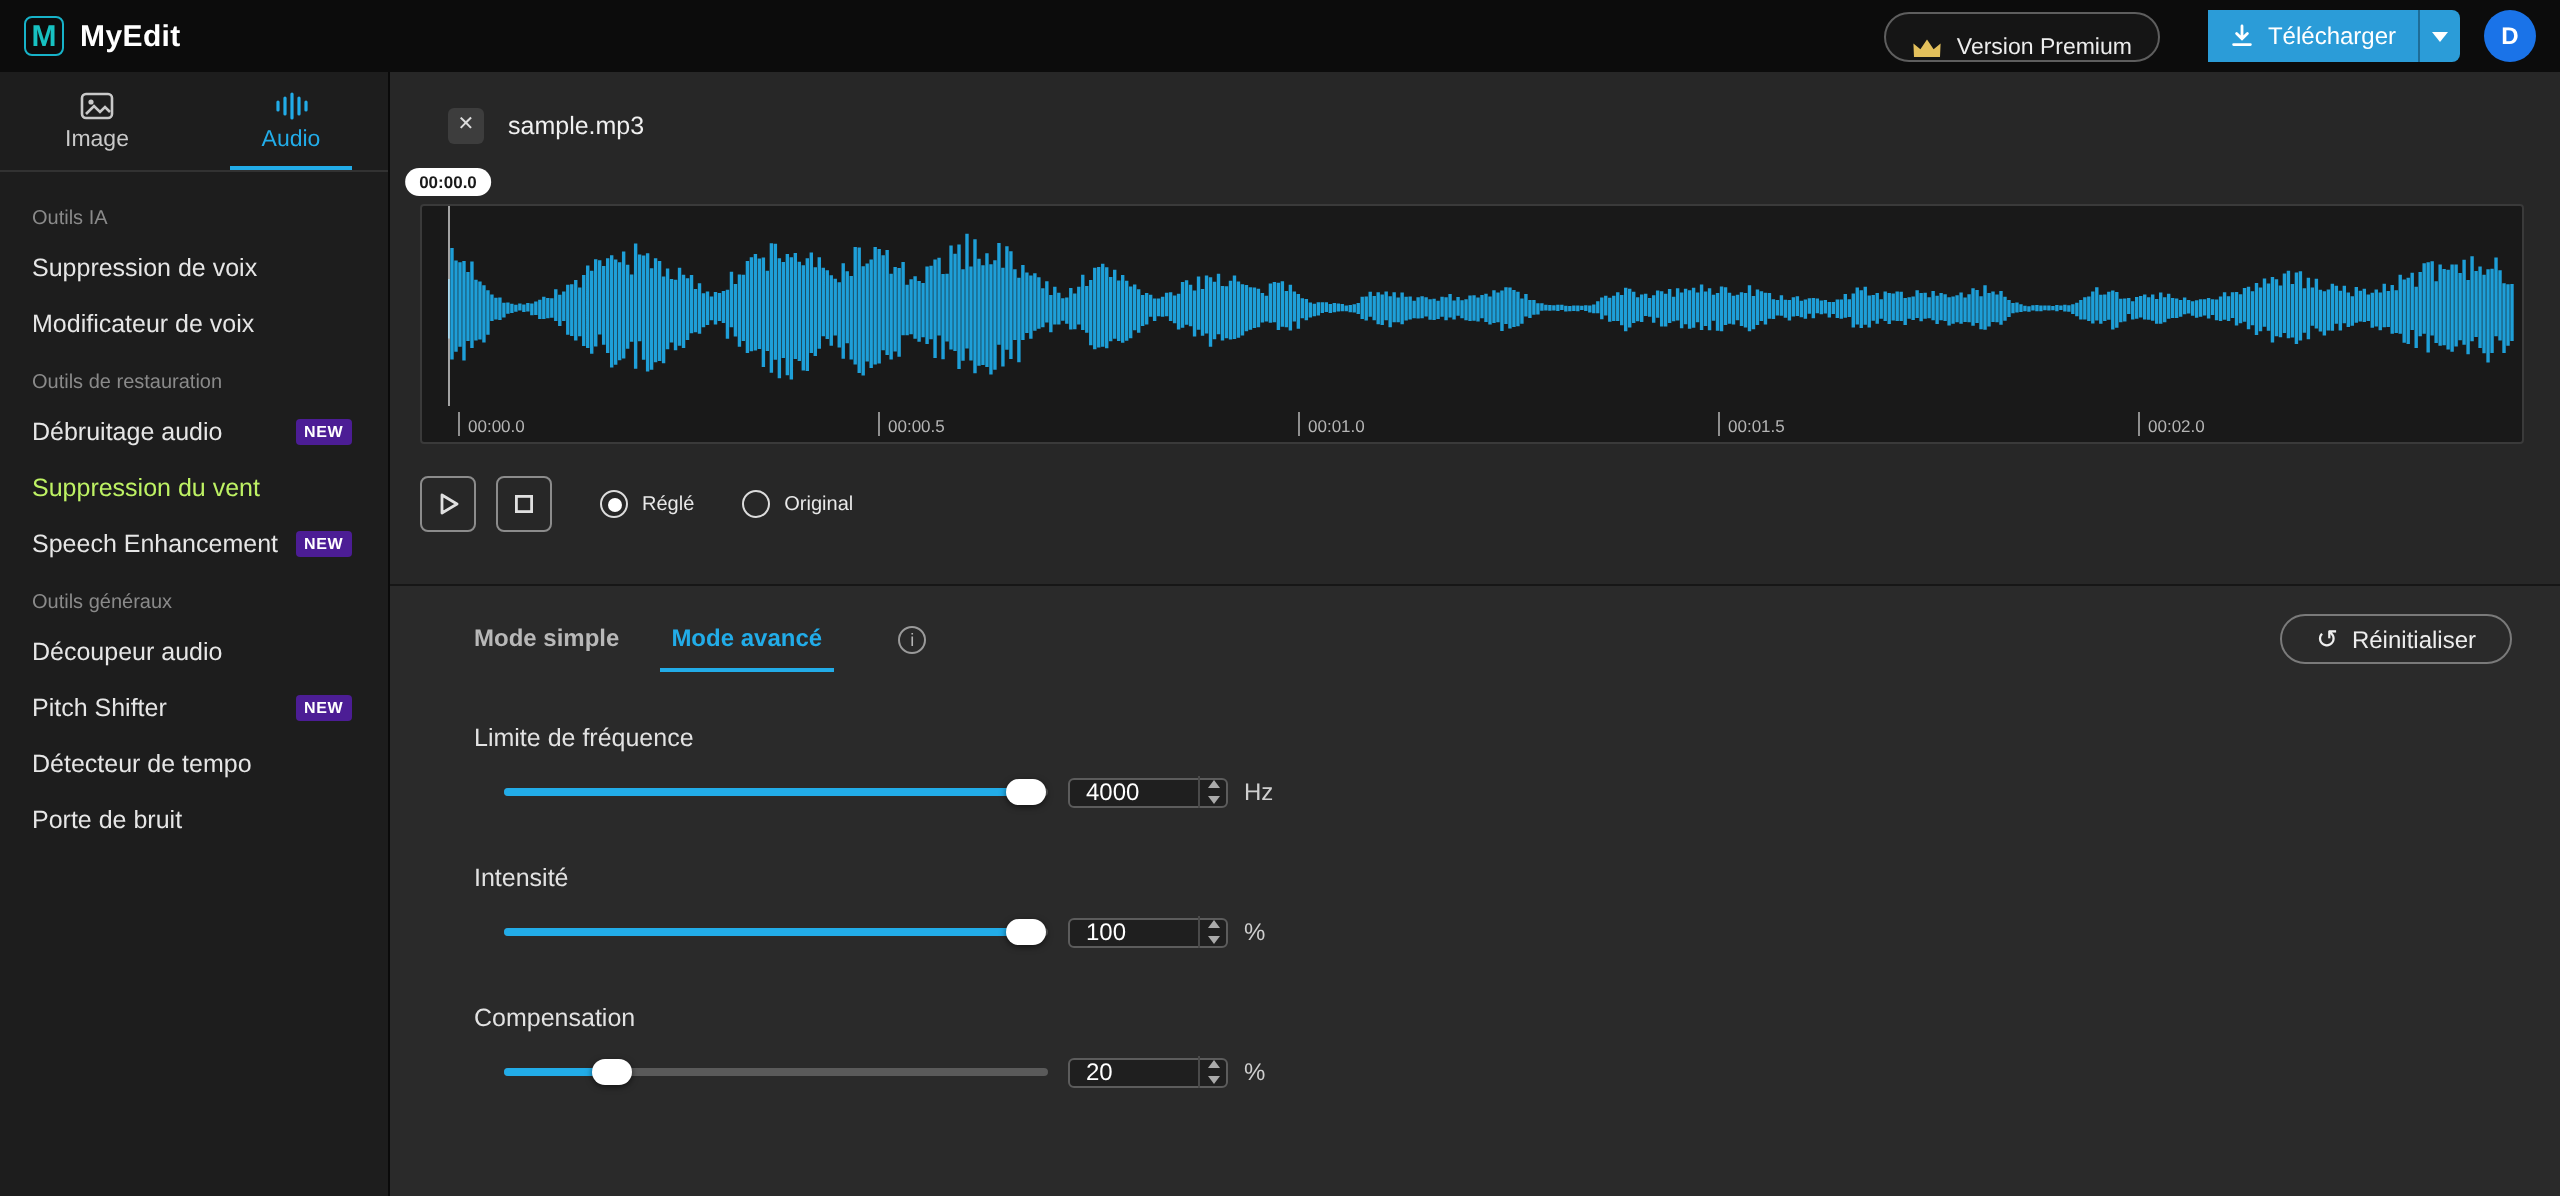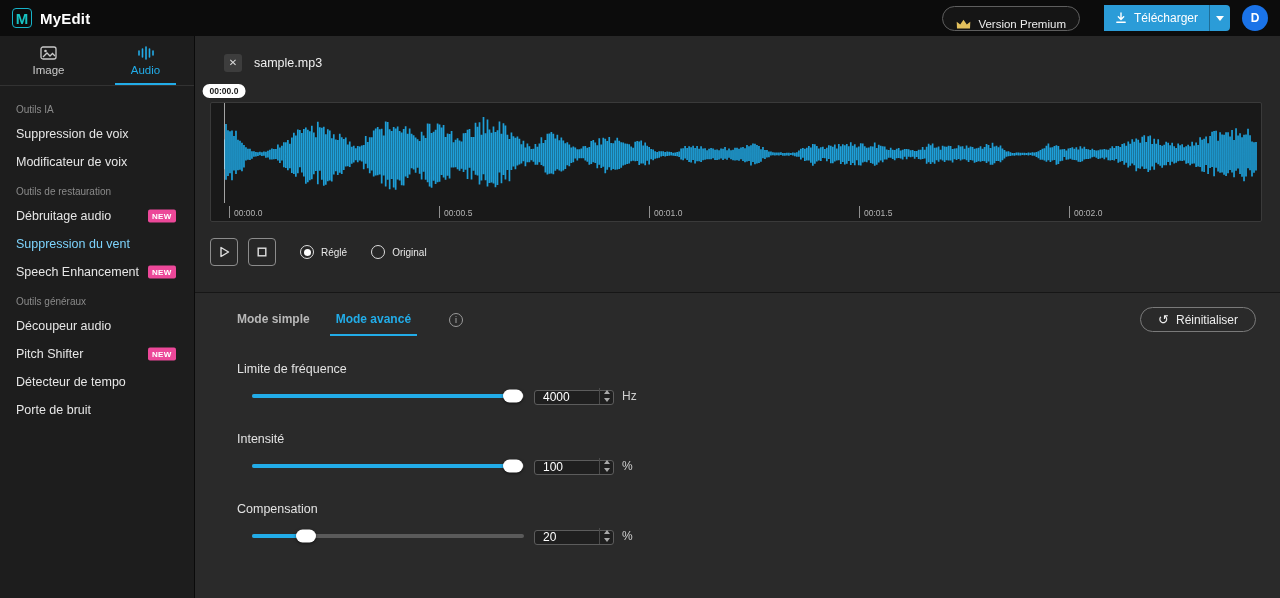--- a/index.html
+++ b/index.html
@@ -36,22 +36,22 @@
   .sidebar { width:195px; background:#1d1d1d; border-right:1px solid #0a0a0a; overflow:hidden; }
   .side-tabs { height:50px; display:flex; border-bottom:1px solid #323232; }
   .side-tab { flex:1; display:flex; flex-direction:column; align-items:center; justify-content:center;
               gap:4px; color:#c9c9c9; font-size:11.5px; position:relative; cursor:pointer; }
   .side-tab.active { color:#22ace8; }
   .side-tab.active::after { content:''; position:absolute; bottom:0; left:18px; right:18px;
                             height:2px; background:#22ace8; }
   .side-nav { padding-top:8px; }
   .section-title { color:#8a8a8a; font-size:10px; padding:10px 16px 5px; }
   .side-item { position:relative; color:#e6e6e6; font-size:12.5px; padding:7px 16px; cursor:pointer; }
-  .side-item.active { color:#7dd3fc; }
-  .badge-new { position:absolute; left:148px; top:50%; transform:translateY(-50%); background:#ec4899;
+  .side-item.active { color:#bef264; }
+  .badge-new { position:absolute; left:148px; top:50%; transform:translateY(-50%); background:#4c1d95;
                color:#fff; font-size:8px; font-weight:bold; padding:2px 4px; border-radius:2px;
                letter-spacing:.3px; }
 
   
   .main { flex:1; display:flex; flex-direction:column; background:#272727; min-width:0; }
   .player-panel { padding:18px 18px 0 15px; }
   .file-row { display:flex; align-items:center; gap:12px; margin-left:14px; height:18px; }
   .close-btn { width:18px; height:18px; background:#3d3d3d; border-radius:3px; color:#ddd;
                font-size:10px; line-height:1; display:flex; align-items:center; justify-content:center;
                cursor:pointer; }

